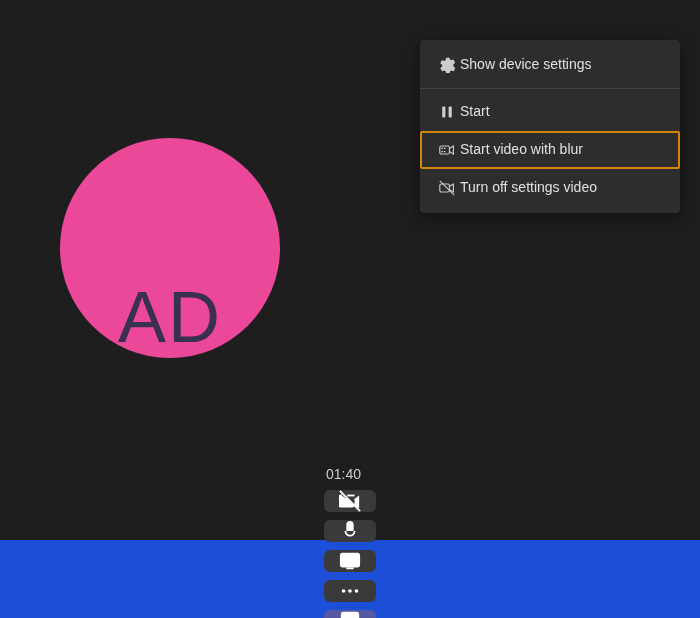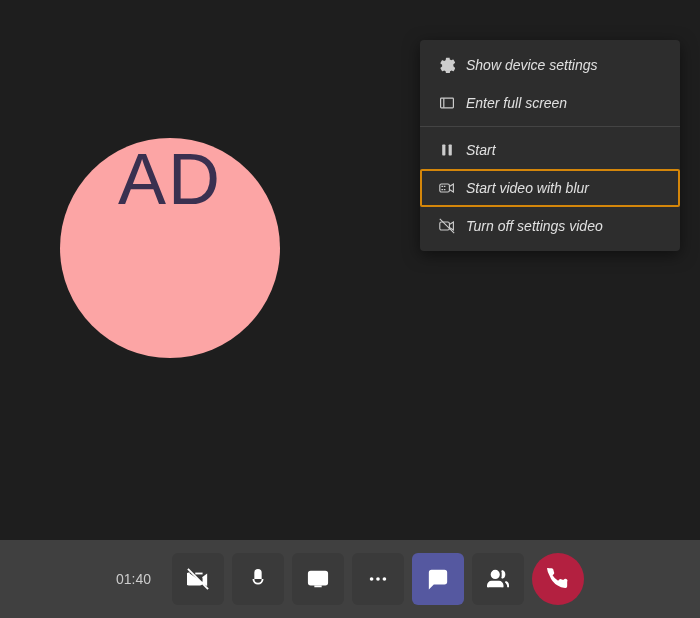--- a/index.html
+++ b/index.html
@@ -30,23 +30,23 @@
       transform: translateY(-60%);
       display: flex;
       flex-direction: column;
       align-items: center;
     }
 
     .avatar-circle {
       width: 220px;
       height: 220px;
       border-radius: 50%;
-      background: #fca5a5;
-      display: flex;
-      align-items: flex-start;
+      background: #ec4899;
+      display: flex;
+      align-items: flex-end;
       justify-content: center;
     }
 
     .avatar-initials {
       font-size: 72px;
       font-weight: 300;
       color: #3a3050;
       letter-spacing: 2px;
     }
 
@@ -56,28 +56,27 @@
       top: 40px;
       background: #2d2d2d;
       border-radius: 4px;
       min-width: 260px;
       padding: 6px 0;
       box-shadow: 0 4px 16px rgba(0,0,0,0.5);
     }
 
     .menu-item {
       display: flex;
-      align-items: center;
+      align-items: flex-start;
       padding: 10px 18px;
       color: #ffffff;
       cursor: pointer;
       font-size: 14px;
-      gap: 10px;
+      gap: 4px;
       position: relative;
-      font-style: italic;
     }
 
     .menu-item.highlighted {
       border: 2px solid #d4860a;
       border-radius: 2px;
       padding: 8px 16px;
     }
 
     .menu-divider {
       height: 1px;
@@ -98,29 +97,30 @@
 
     .menu-label {
       color: #e0e0e0;
       font-size: 14px;
     }
 
     
     .toolbar {
       width: 700px;
       height: 78px;
-      background: #404040;
+      background: #1d4ed8;
       display: flex;
       align-items: center;
       justify-content: center;
       gap: 8px;
       padding: 0 16px;
       position: absolute;
       bottom: 0;
       left: 0;
+      flex-direction: column;
     }
 
     .toolbar-timer {
       color: #cccccc;
       font-size: 14px;
       margin-right: 8px;
       min-width: 40px;
     }
 
     .toolbar-btn {
@@ -178,29 +178,20 @@
 
     <div class="menu-item">
       <span class="menu-icon">
         <svg viewBox="0 0 20 20" width="16" height="16" fill="#cccccc">
           <path d="M10 13a3 3 0 100-6 3 3 0 000 6zm7.94-2.06a8 8 0 00.06-1 8 8 0 00-.06-.94l2.03-1.58a.5.5 0 00.12-.63l-1.92-3.32a.5.5 0 00-.61-.22l-2.39.96a7.44 7.44 0 00-1.62-.94l-.36-2.54A.49.49 0 0013 1h-3.84a.49.49 0 00-.49.42l-.36 2.54a7.44 7.44 0 00-1.62.94l-2.39-.96a.49.49 0 00-.61.22L1.77 7.48a.48.48 0 00.12.63l2.03 1.58A7.7 7.7 0 003.87 11a7.7 7.7 0 00.05.94l-2.03 1.58a.5.5 0 00-.12.63l1.92 3.32c.12.22.38.3.61.22l2.39-.96c.5.36 1.04.66 1.62.94l.36 2.54c.06.24.27.42.49.42H13c.27 0 .48-.18.49-.42l.36-2.54a7.44 7.44 0 001.62-.94l2.39.96c.23.08.49 0 .61-.22l1.92-3.32a.48.48 0 00-.12-.63l-2.03-1.58z"></path>
         </svg>
       </span>
       <span class="menu-label">Show device settings</span>
     </div>
 
-    <div class="menu-item">
-      <span class="menu-icon">
-        <svg viewBox="0 0 20 20" width="16" height="16" fill="none" stroke="#cccccc" stroke-width="1.5">
-          <rect x="2" y="4" width="16" height="12" rx="1"></rect>
-          <path d="M6 4v12"></path>
-        </svg>
-      </span>
-      <span class="menu-label">Enter full screen</span>
-    </div>
 
     <div class="menu-divider"></div>
 
     <div class="menu-item">
       <span class="menu-icon">
         <svg viewBox="0 0 20 20" width="16" height="16" fill="#cccccc">
           <rect x="4" y="3" width="4" height="14" rx="1"></rect>
           <rect x="12" y="3" width="4" height="14" rx="1"></rect>
         </svg>
       </span>

